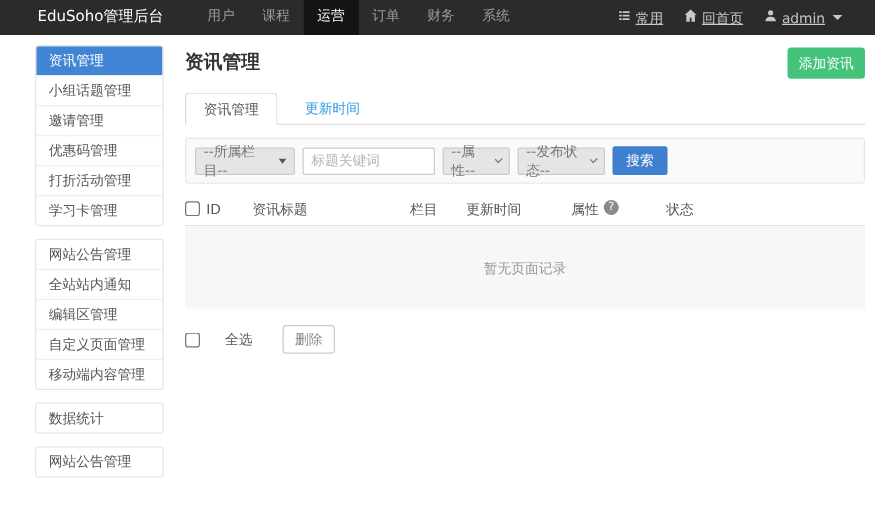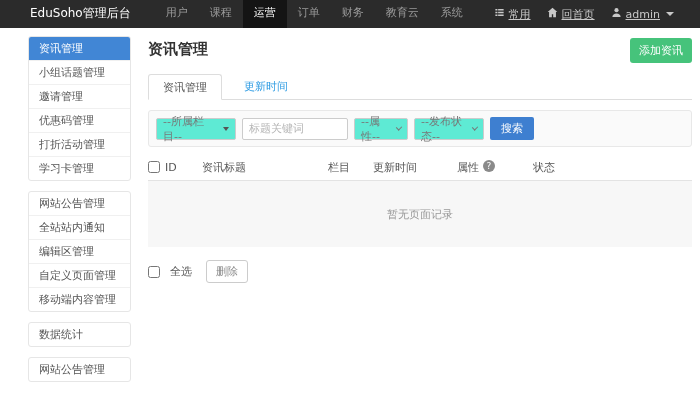--- a/index.html
+++ b/index.html
@@ -28,21 +28,21 @@
   .main-header { position:relative; height:34px; }
   .page-title { font-size:15px; color:#333; padding-top:8px; }
   .btn-add { position:absolute; right:0; top:6px; background:#46c37b; color:#fff; border:none; border-radius:3px; padding:5px 9px; font-size:11px; cursor:pointer; }
 
   .tabs { display:flex; border-bottom:1px solid #ddd; height:26px; margin-top:8px; }
   .tab { line-height:25px; padding:0 14px; font-size:11px; cursor:pointer; }
   .tab.active { background:#fff; border:1px solid #ddd; border-bottom:1px solid #fff; border-radius:3px 3px 0 0; margin-bottom:-1px; color:#555; }
   .tab.link { color:#2f9ce3; margin-left:8px; }
 
   .filterbar { margin-top:10px; background:#fafafa; border:1px solid #e8e8e8; border-radius:3px; padding:6px 7px; display:flex; align-items:center; gap:6px; }
-  .sel { height:22px; background:#5eead4; border:1px solid #ccc; border-radius:2px; display:flex; align-items:center; justify-content:space-between; padding:0 6px; color:#777; font-size:11px; cursor:pointer; }
+  .sel { height:22px; background:#e5e5e5; border:1px solid #ccc; border-radius:2px; display:flex; align-items:center; justify-content:space-between; padding:0 6px; color:#777; font-size:11px; cursor:pointer; }
   .sel .tri { width:0; height:0; border-left:3.5px solid transparent; border-right:3.5px solid transparent; border-top:4px solid #555; margin-left:6px; }
   .sel .chev { width:5px; height:5px; border-right:1px solid #777; border-bottom:1px solid #777; transform:rotate(45deg); margin:-3px 0 0 6px; }
   .sel-cat { width:80px; }
   .sel-attr { width:54px; }
   .sel-status { width:70px; }
   .txt-input { height:22px; width:106px; border:1px solid #ccc; border-radius:2px; padding:0 6px; font-size:11px; color:#555; font-family:inherit; }
   .txt-input::placeholder { color:#b5b5b5; }
   .btn-search { height:23px; padding:0 11px; background:#3e7fd0; color:#fff; border:none; border-radius:2px; font-size:11px; cursor:pointer; }
 
   .thead { display:flex; align-items:center; height:26px; margin-top:8px; border-bottom:1px solid #e3e3e3; color:#555; font-size:11px; }
@@ -52,38 +52,37 @@
   .th-cat { width:45px; }
   .th-time { width:84px; }
   .th-attr { width:76px; }
   .th-status { width:37px; }
   .th-action { flex:1; }
   .cb { width:12px; height:12px; margin:0; cursor:pointer; }
   .help-badge { display:inline-block; width:12px; height:12px; border-radius:50%; background:#8a8a8a; color:#fff; font-size:9px; line-height:12px; text-align:center; margin-left:4px; }
 
   .empty-block { height:66px; background:#f7f7f7; display:flex; align-items:center; justify-content:center; color:#999; font-size:11px; }
 
-  .list-footer { margin-top:13px; display:flex; align-items:center; gap:10px; }
+  .list-footer { margin-top:13px; display:flex; align-items:center; gap:20px; }
   .select-all-label { font-size:11px; color:#555; }
   .btn-delete { margin-left:4px; border:1px solid #ccc; background:#fff; color:#888; border-radius:3px; padding:3px 9px; font-size:11px; cursor:pointer; }
 </style>
 </head>
 <body>
 
 <div class="page">
 
   <header class="navbar">
     <div class="brand">EduSoho管理后台</div>
     <nav class="nav-items">
       <a class="nav-item">用户</a>
       <a class="nav-item">课程</a>
       <a class="nav-item active">运营</a>
       <a class="nav-item">订单</a>
       <a class="nav-item">财务</a>
-      <a class="nav-item">教育云</a>
       <a class="nav-item">系统</a>
     </nav>
     <div class="nav-right">
       <div class="nr-item">
         <span><svg width="11" height="11" viewBox="0 0 16 16">
               <path d="M2 3h3v2H2zM6 3h8v2H6zM2 7h3v2H2zM6 7h8v2H6zM2 11h3v2H2zM6 11h8v2H6z" fill="#c8c8c8"></path>
             </svg></span>
         <span>常用</span>
       </div>
       <div class="nr-item">

